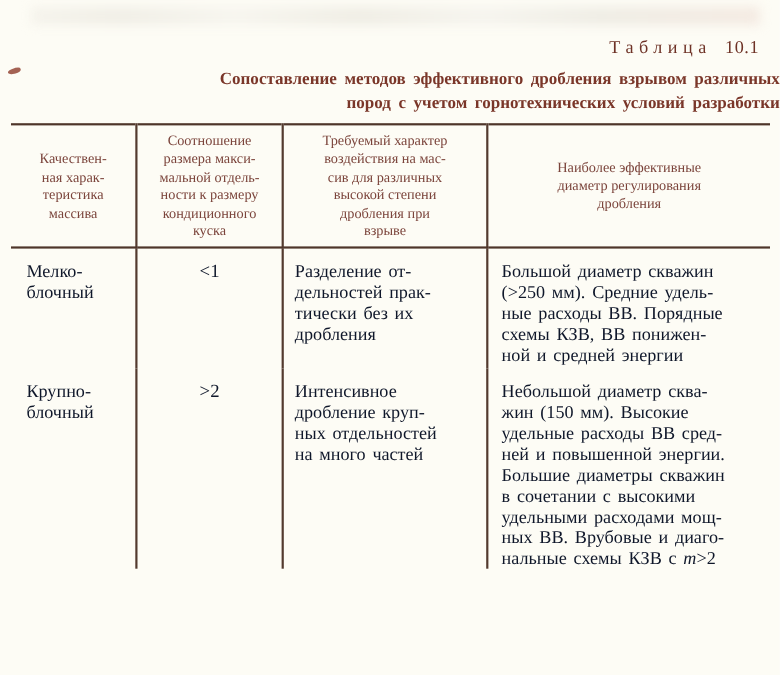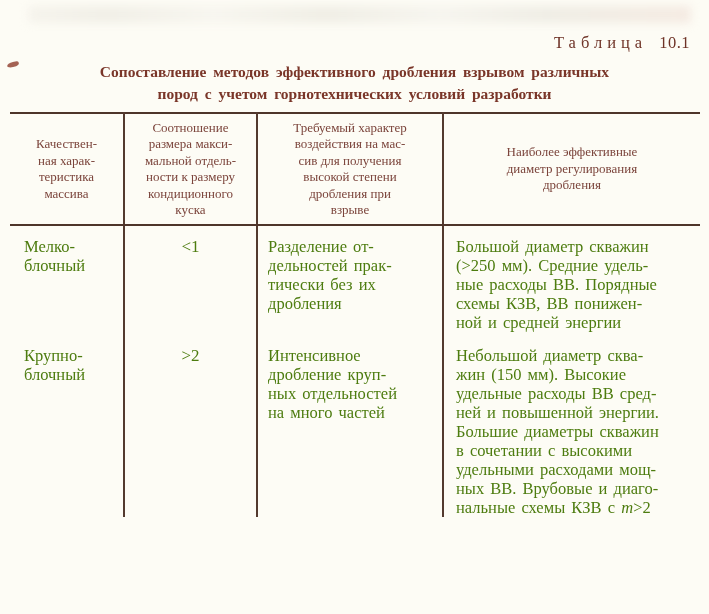--- a/index.html
+++ b/index.html
@@ -24,21 +24,21 @@
     transform:rotate(-14deg); opacity:.8;
   }
   .caption {
     position:absolute; top:33px; right:19px;
     font-size:16.5px; color:#6e3226; white-space:nowrap;
   }
   .caption-label { letter-spacing:5px; margin-right:12px; }
   .caption-number { letter-spacing:0.5px; }
   .page-title {
     position:absolute; top:61px; left:0; right:0;
-    text-align:center; font-weight:bold;
+    text-align:right; font-weight:bold;
     font-size:15.5px; line-height:21.5px;
     white-space:pre-line; word-spacing:3px;
     color:#7a3629;
   }
   table.main {
     position:absolute; left:10px; top:112px; width:690px;
     border-collapse:collapse; table-layout:fixed;
     border-top:2.5px solid #4e352a;
   }
   thead tr { height:112px; }
@@ -48,21 +48,21 @@
   th {
     font-weight:normal; font-size:13px; line-height:16.5px;
     text-align:center; vertical-align:middle;
     white-space:pre-line; padding:4px 4px;
     color:#7b443b;
     border-bottom:2.5px solid #4e352a;
   }
   td {
     vertical-align:top; font-size:16.5px; line-height:19px;
     white-space:pre-line; padding:11px 6px 0 10px;
-    color:#4d7c0f; word-spacing:2px;
+    color:#0f172a; word-spacing:2px;
   }
   .vline { border-right:2px solid #533a2e;font-family:Liberation Serif, serif; }
   td.massif { padding-left:14px; }
   td.ratio  { text-align:center; font-size:17px; padding-left:2px; padding-right:2px; }
   td.methods{ padding-left:12px; padding-right:2px; }
   .formula-var { font-style:italic; }
 </style>
 </head>
 <body>
 
@@ -92,21 +92,21 @@
 теристика
 массива</th>
         <th class="vline">Соотношение
 размера макси-
 мальной отдель-
 ности к размеру
 кондиционного
 куска</th>
         <th class="vline">Требуемый характер
 воздействия на мас-
-сив для получения
+сив для различных
 высокой степени
 дробления при
 взрыве</th>
         <th>Наиболее эффективные
 диаметр регулирования
 дробления</th>
       </tr>
     </thead>
     <tbody>
       <tr class="r1">

